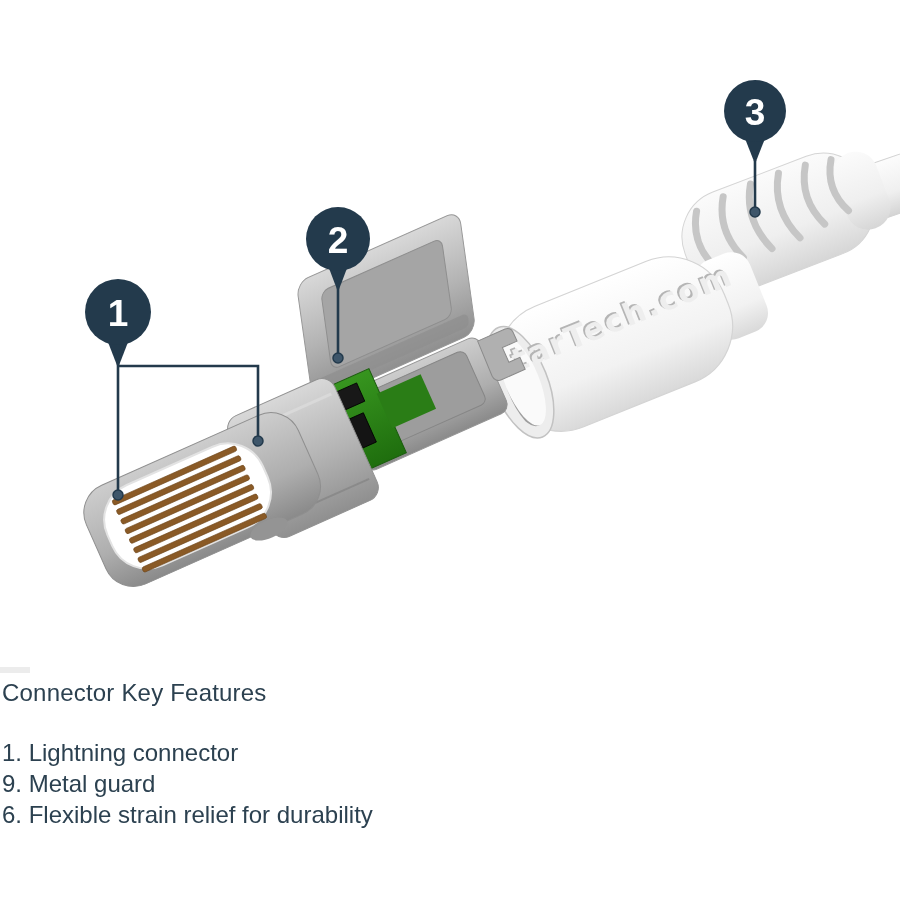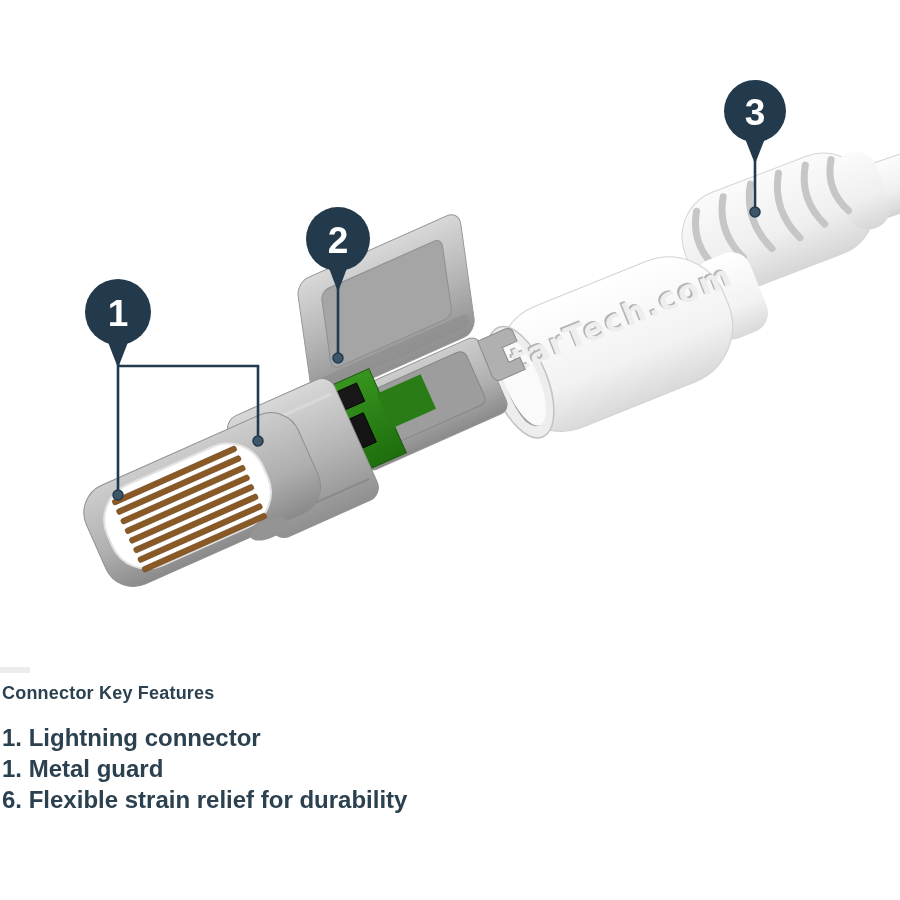--- a/index.html
+++ b/index.html
@@ -13,24 +13,24 @@
     font-weight:bold;font-size:37px;fill:#ffffff;
   }
   .brand-text{
     font-family:"DejaVu Sans", sans-serif;
     font-weight:bold;font-size:31px;letter-spacing:2px;
   }
   #feature-block{
     position:absolute;left:2px;top:678px;width:860px;color:#2C4150;
   }
   #feature-heading{
-    font-size:18px;font-weight:bold;line-height:30px;margin:0 0 14px 0;letter-spacing:0.2px;
+    font-size:24px;font-weight:normal;line-height:30px;margin:0 0 29px 0;letter-spacing:0.2px;
   }
   .feature-item{
-    font-size:24px;line-height:31px;font-weight:700;
+    font-size:24px;line-height:31px;font-weight:400;
   }
   #crop-artifact{
     position:absolute;left:0;top:667px;width:30px;height:6px;background:#ececec;
   }
 </style>
 </head>
 <body>
 
 <div id="stage">
 
@@ -176,17 +176,17 @@
       <circle cx="755" cy="111" r="31" fill="#233A4C"></circle>
       <text class="callout-number" x="755" y="125" text-anchor="middle">3</text>
     </g>
   </svg>
 
   <div id="crop-artifact"></div>
 
   <div id="feature-block">
     <h2 id="feature-heading">Connector Key Features</h2>
     <div class="feature-item">1. Lightning connector</div>
-    <div class="feature-item">1. Metal guard</div>
+    <div class="feature-item">9. Metal guard</div>
     <div class="feature-item">6. Flexible strain relief for durability</div>
   </div>
 
 </div>
 
 </body></html>

